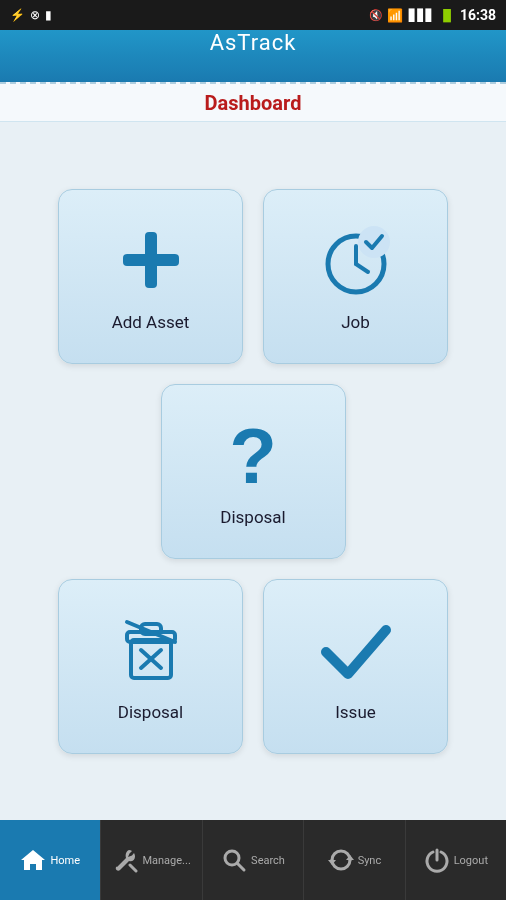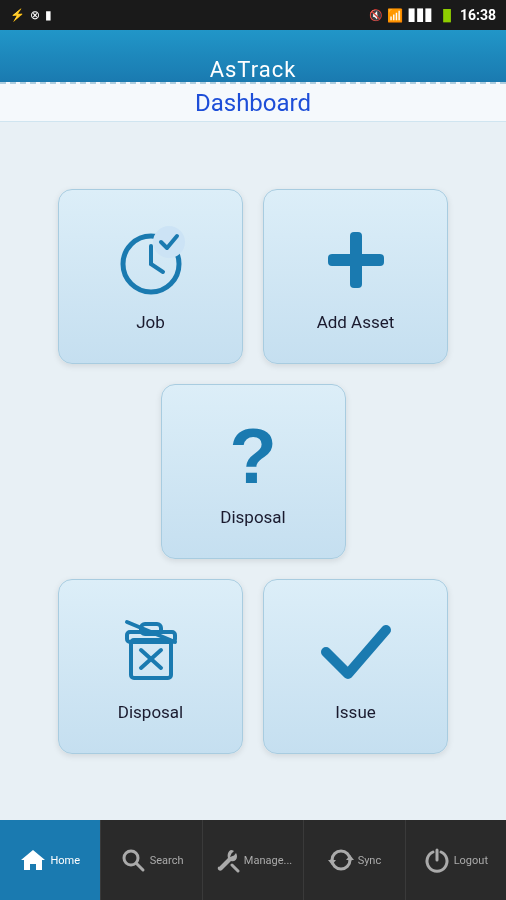--- a/index.html
+++ b/index.html
@@ -39,21 +39,21 @@
     .status-icon {
       color: white;
       font-size: 12px;
     }
 
     
     .app-header {
       background: linear-gradient(180deg, #2196c8 0%, #1a7ab0 100%);
       height: 52px;
       display: flex;
-      align-items: flex-end;
+      align-items: flex-start;
       justify-content: center;
       flex-shrink: 0;
     }
     .app-title {
       color: white;
       font-size: 22px;
       font-weight: 400;
       letter-spacing: 1px;
     }
 
@@ -61,23 +61,23 @@
     .sub-header {
       background: #f5f9fc;
       height: 40px;
       display: flex;
       align-items: center;
       justify-content: center;
       border-bottom: 1px solid #dde8f0;
       flex-shrink: 0;
     }
     .sub-header-title {
-      color: #1d4ed8;
-      font-size: 24px;
-      font-weight: 400;
+      color: #b91c1c;
+      font-size: 20px;
+      font-weight: 700;
     }
 
     
     .main-content {
       flex: 1;
       background: #e8f0f5;
       display: flex;
       flex-direction: column;
       align-items: center;
       justify-content: center;
@@ -198,42 +198,42 @@
 </div>
 
 <div class="main-content">
 
   <div class="grid-row">
 
     <div class="tile">
       <div class="tile-icon">
         <svg width="80" height="80" viewBox="0 0 80 80">
 
+          <rect x="34" y="12" width="12" height="56" rx="4" fill="#1a7ab0"></rect>
+          <rect x="12" y="34" width="56" height="12" rx="4" fill="#1a7ab0"></rect>
+        </svg>
+      </div>
+      <span class="tile-label">Add Asset</span>
+    </div>
+
+    <div class="tile">
+      <div class="tile-icon">
+        <svg width="80" height="80" viewBox="0 0 80 80">
+
           <circle cx="40" cy="44" r="28" fill="none" stroke="#1a7ab0" stroke-width="5"></circle>
 
           <line x1="40" y1="44" x2="40" y2="26" stroke="#1a7ab0" stroke-width="4" stroke-linecap="round"></line>
           <line x1="40" y1="44" x2="52" y2="52" stroke="#1a7ab0" stroke-width="4" stroke-linecap="round"></line>
 
           <circle cx="58" cy="22" r="16" fill="#cce3f5"></circle>
           <polyline points="50,22 56,28 66,16" fill="none" stroke="#1a7ab0" stroke-width="4" stroke-linecap="round" stroke-linejoin="round"></polyline>
         </svg>
       </div>
       <span class="tile-label">Job</span>
     </div>
-
-    <div class="tile">
-      <div class="tile-icon">
-        <svg width="80" height="80" viewBox="0 0 80 80">
-
-          <rect x="34" y="12" width="12" height="56" rx="4" fill="#1a7ab0"></rect>
-          <rect x="12" y="34" width="56" height="12" rx="4" fill="#1a7ab0"></rect>
-        </svg>
-      </div>
-      <span class="tile-label">Add Asset</span>
-    </div>
   </div>
 
   <div class="grid-row">
 
     <div class="tile">
       <div class="tile-icon">
         <svg width="80" height="80" viewBox="0 0 80 80">
 
           <text x="40" y="68" text-anchor="middle" font-size="78" font-weight="bold" fill="#1a7ab0" font-family="Arial">?</text>
         </svg>
@@ -284,37 +284,37 @@
       <svg width="26" height="26" viewBox="0 0 26 26">
         <polygon points="13,3 1,13 4,13 4,23 10,23 10,17 16,17 16,23 22,23 22,13 25,13" fill="white"></polygon>
       </svg>
     </div>
     <span class="nav-item-label">Home</span>
   </div>
 
   <div class="nav-item">
     <div class="nav-item-icon">
       <svg width="26" height="26" viewBox="0 0 26 26">
+
+        <path d="M5,20 L14,11 C13,8 14,4 17,3 C18,3 19,3.5 20,4 L17.5,6.5 L16,10 L20,8.5 L22,6 C22.5,7 23,8 23,9.5 C23,13 20,15 17,14 L8,23 C7,24 5.5,24 4.5,23 C3.5,22 3.5,20.5 4.5,19.5 Z" fill="#aaa"></path>
+
+        <line x1="18" y1="18" x2="24" y2="24" stroke="#aaa" stroke-width="3" stroke-linecap="round"></line>
+      </svg>
+    </div>
+    <span class="nav-item-label">Manage...</span>
+  </div>
+
+  <div class="nav-item">
+    <div class="nav-item-icon">
+      <svg width="26" height="26" viewBox="0 0 26 26">
         <circle cx="11" cy="11" r="7" fill="none" stroke="#aaa" stroke-width="3"></circle>
         <line x1="16.5" y1="16.5" x2="23" y2="23" stroke="#aaa" stroke-width="3" stroke-linecap="round"></line>
       </svg>
     </div>
     <span class="nav-item-label">Search</span>
-  </div>
-
-  <div class="nav-item">
-    <div class="nav-item-icon">
-      <svg width="26" height="26" viewBox="0 0 26 26">
-
-        <path d="M5,20 L14,11 C13,8 14,4 17,3 C18,3 19,3.5 20,4 L17.5,6.5 L16,10 L20,8.5 L22,6 C22.5,7 23,8 23,9.5 C23,13 20,15 17,14 L8,23 C7,24 5.5,24 4.5,23 C3.5,22 3.5,20.5 4.5,19.5 Z" fill="#aaa"></path>
-
-        <line x1="18" y1="18" x2="24" y2="24" stroke="#aaa" stroke-width="3" stroke-linecap="round"></line>
-      </svg>
-    </div>
-    <span class="nav-item-label">Manage...</span>
   </div>
 
   <div class="nav-item">
     <div class="nav-item-icon">
       <svg width="26" height="26" viewBox="0 0 26 26">
         <path d="M4,13 A9,9 0 0,1 22,13" fill="none" stroke="#aaa" stroke-width="3" stroke-linecap="round"></path>
         <polygon points="22,8 26,13 18,13" fill="#aaa"></polygon>
         <path d="M22,13 A9,9 0 0,1 4,13" fill="none" stroke="#aaa" stroke-width="3" stroke-linecap="round"></path>
         <polygon points="4,18 0,13 8,13" fill="#aaa"></polygon>
       </svg>

